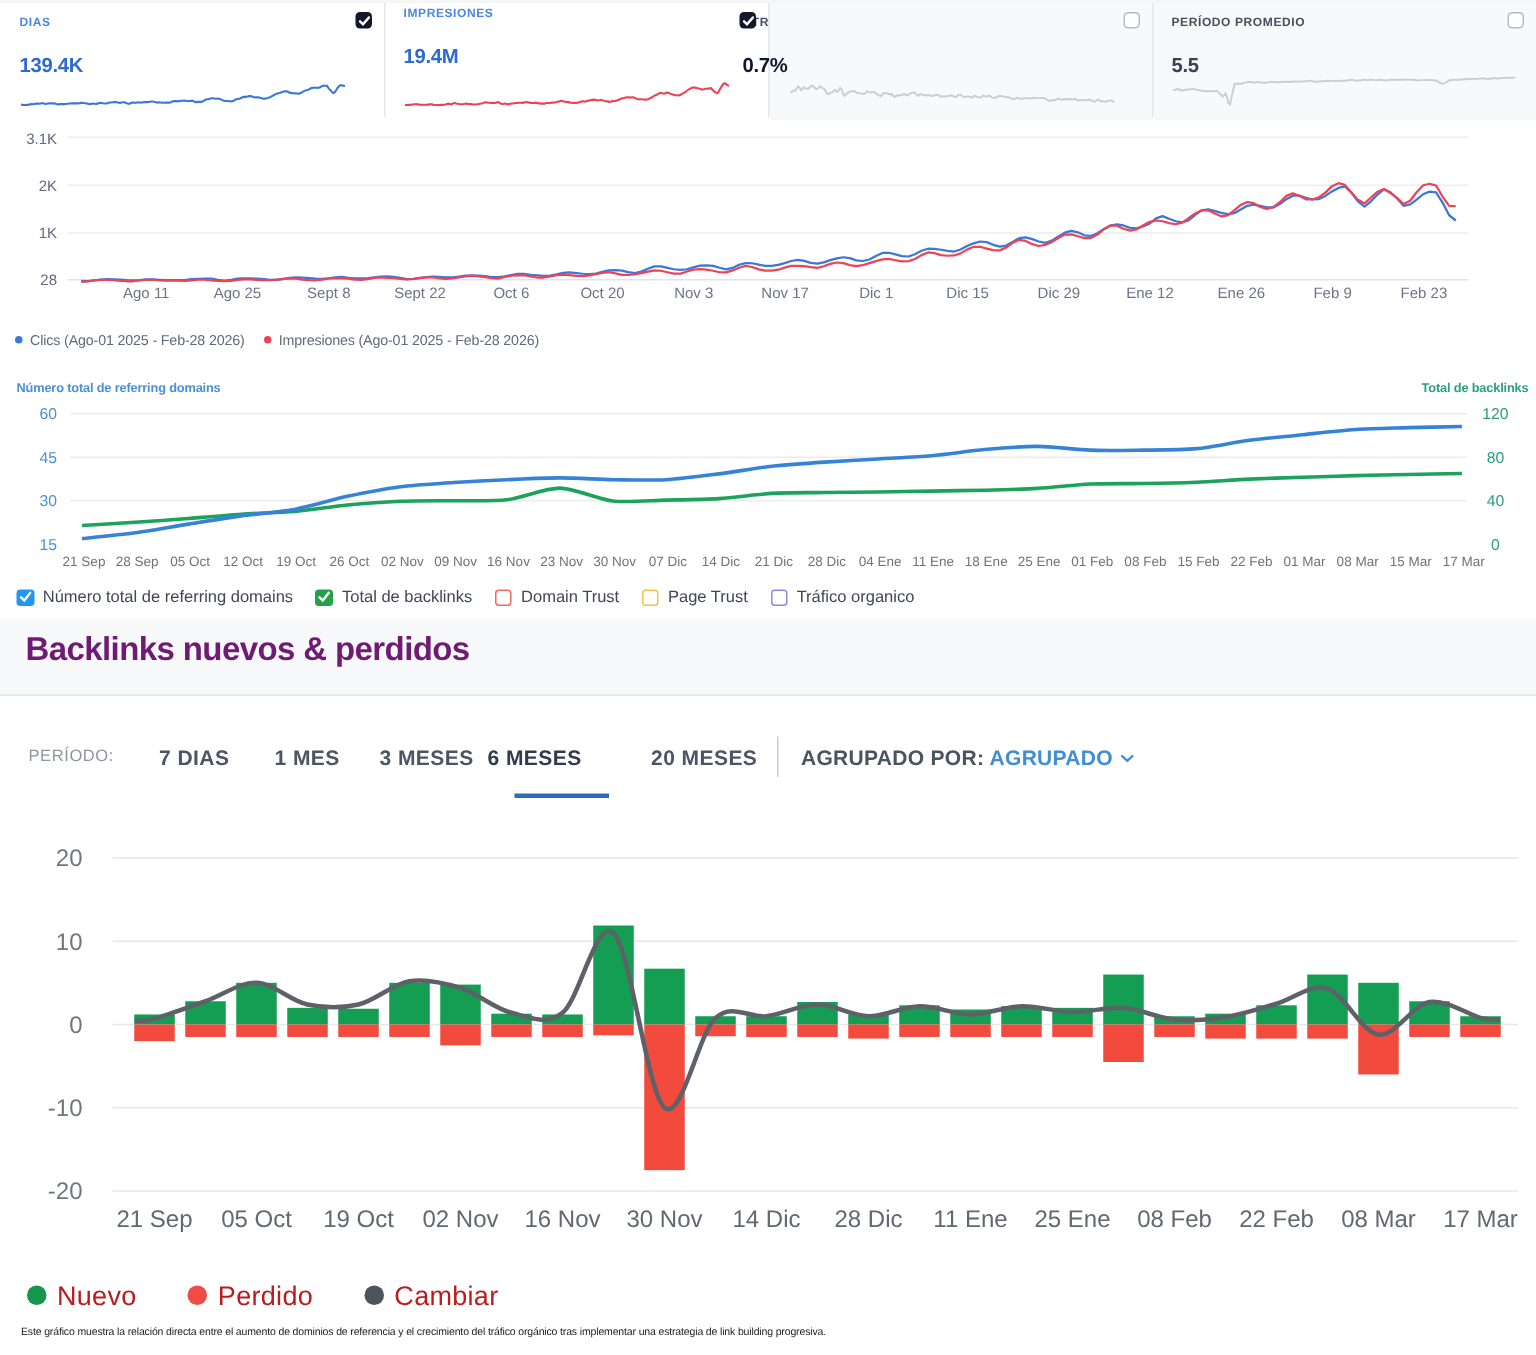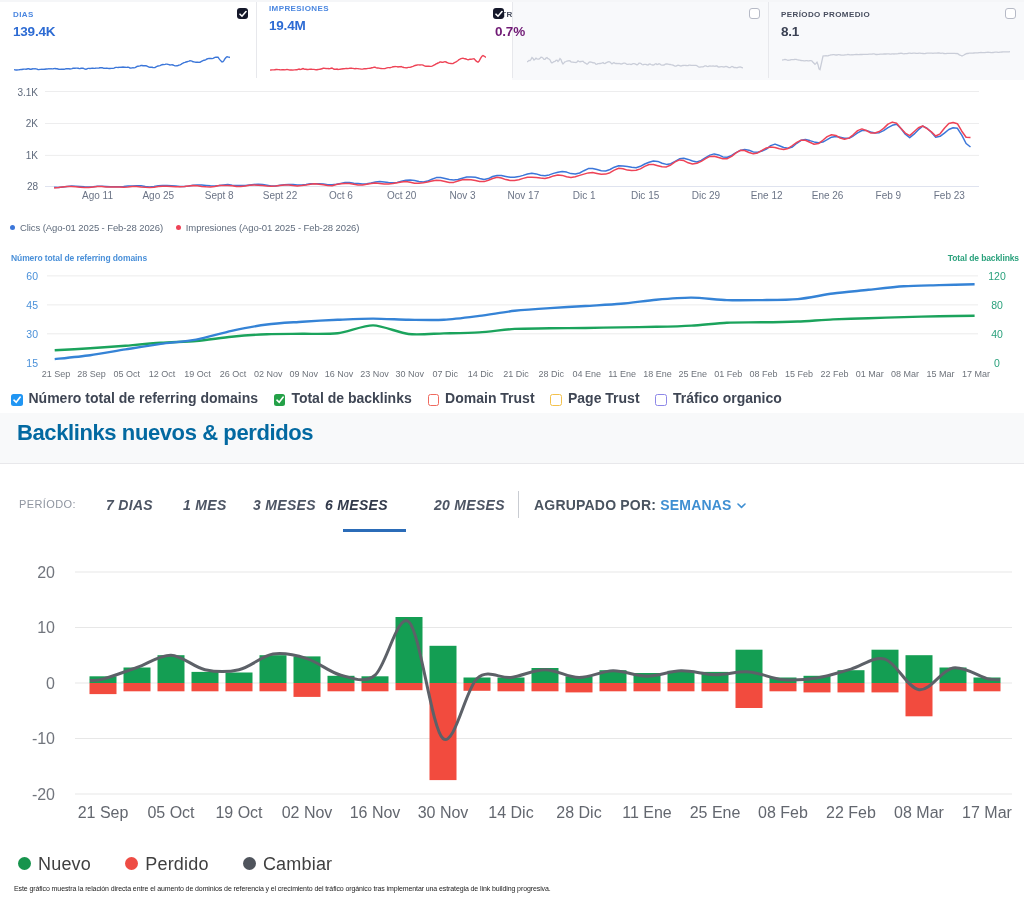--- a/index.html
+++ b/index.html
@@ -1,58 +1,58 @@
 <!DOCTYPE html>
 <html><head><meta charset="utf-8"><style>
 * { margin:0; padding:0; box-sizing:border-box; }
 body { width:1024px; height:903px; position:relative; background:#fff;
   font-family:"Liberation Sans", sans-serif; overflow:hidden; }
 .abs { position:absolute; }
 svg { position:absolute; left:0; display:block; }
 .cardlbl { font-size:8px; font-weight:bold; letter-spacing:.4px; }
-.cardval { font-size:13.5px; font-weight:bold; letter-spacing:-.2px; margin-top:5px; }
+.cardval { font-size:13.5px; font-weight:bold; letter-spacing:-.2px; margin-top:17px; }
 .cb { position:absolute; width:11px; height:11px; top:8px; border-radius:3px; }
 .cb.on { background:#15182a; }
 .cb.off { background:#fff; border:1.6px solid #b6bac6; }
 .cb.on svg { position:absolute; left:1.5px; top:1.5px; }
 .txl { font-size:10px; fill:#6b7486; }
 .tyl { font-size:10px; fill:#5f6a7c; }
 .mxl { font-size:9px; fill:#6e737b; }
 .myl { font-size:10.5px; fill:#4a90d9; }
 .myr { font-size:10.5px; fill:#2aa17c; }
 .bxl { font-size:16px; fill:#63676f; }
 .byl { font-size:16px; fill:#71757d; }
 .dot { display:inline-block; width:5px; height:5px; border-radius:50%; vertical-align:1px; }
-.mleg { font-size:14px; color:#3f4654;font-weight:bold; }
+.mleg { font-size:11px; color:#3f4654; }
 .mcb { width:11.5px; height:11.5px; border-radius:2.5px; display:inline-block; position:relative; top:2.5px; margin-right:6px; }
-.ptab { position:absolute; top:497px; font-size:14px; font-weight:bold; color:#4d5564; letter-spacing:.3px;font-style:italic; }
+.ptab { position:absolute; top:497px; font-size:14px; font-weight:bold; color:#4d5564; letter-spacing:.3px; }
 </style></head><body>
 
 <div class="abs" style="left:0;top:0;width:1024px;height:2px;background:#f5f6f8"></div>
 
 <div class="abs" style="left:512px;top:2px;width:512px;height:78px;background:#f8f9fb"></div>
 <div class="abs" style="left:256px;top:2px;width:1px;height:76px;background:#e7e8ec"></div>
 <div class="abs" style="left:512px;top:2px;width:1px;height:76px;background:#e7e8ec"></div>
 <div class="abs" style="left:768px;top:2px;width:1px;height:76px;background:#e7e8ec"></div>
 
 <div class="abs" style="left:13px;top:10px;color:#4b87e0">
     <div class="cardlbl">DIAS</div>
     <div class="cardval" style="color:#2d6bd3">139.4K</div>
   </div>
 <div class="abs" style="left:269px;top:4px;color:#4b87e0">
     <div class="cardlbl">IMPRESIONES</div>
     <div class="cardval" style="color:#2d6bd3">19.4M</div>
   </div>
 <div class="abs" style="left:495px;top:10px;color:#474d5e">
     <div class="cardlbl">CTR</div>
-    <div class="cardval" style="color:#701a75">0.7%</div>
+    <div class="cardval" style="color:#0f172a">0.7%</div>
   </div>
 <div class="abs" style="left:781px;top:10px;color:#474d5e">
     <div class="cardlbl">PERÍODO PROMEDIO</div>
-    <div class="cardval" style="color:#3a4153">8.1</div>
+    <div class="cardval" style="color:#3a4153">5.5</div>
   </div>
 
 <div class="cb on" style="left:237px">
     <svg width="8" height="8" viewBox="0 0 8 8">
       <path d="M1 4.2 L3 6.2 L7 1.6" stroke="#fff" stroke-width="1.6" fill="none" stroke-linecap="round"></path>
     </svg>
   </div>
 <div class="cb on" style="left:493px">
     <svg width="8" height="8" viewBox="0 0 8 8">
       <path d="M1 4.2 L3 6.2 L7 1.6" stroke="#fff" stroke-width="1.6" fill="none" stroke-linecap="round"></path>
@@ -158,32 +158,32 @@
       </svg></span>Número total de referring domains
 <span class="mcb" style="background:#24a148;margin-left:12px"><svg width="8" height="8" style="left:1.8px;top:1.8px">
         <path d="M1 4.2 L3.2 6.3 L7.2 1.1" stroke="#fff" stroke-width="1.6" fill="none" stroke-linecap="round"></path>
       </svg></span>Total de backlinks
 <span class="mcb" style="border:1.6px solid #ef6a5f;margin-left:12px"></span>Domain Trust
 <span class="mcb" style="border:1.6px solid #f3c14b;margin-left:12px"></span>Page Trust
 <span class="mcb" style="border:1.6px solid #8d87e8;margin-left:12px"></span>Tráfico organico
 </div>
 
 <div class="abs" style="left:0;top:413px;width:1024px;height:51px;background:#f8f9fa;border-bottom:1px solid #e8e8eb">
-<div style="margin:7px 0 16px 17px;font-size:22px;font-weight:bold;letter-spacing:-.4px;color:#0369a1">Backlinks nuevos &amp; perdidos</div>
+<div style="margin:7px 0 16px 17px;font-size:22px;font-weight:bold;letter-spacing:-.4px;color:#701a75">Backlinks nuevos &amp; perdidos</div>
 </div>
 
 <div class="abs" style="left:19px;top:498px;font-size:11px;color:#8f95a0;letter-spacing:.4px">PERÍODO:</div>
 <div class="ptab" style="left:106px">7 DIAS</div>
 <div class="ptab" style="left:183px">1 MES</div>
 <div class="ptab" style="left:253px">3 MESES</div>
 <div class="ptab" style="left:325px;color:#323a4b">6 MESES</div>
 <div class="ptab" style="left:434px">20 MESES</div>
 <div class="abs" style="left:343px;top:529px;width:63px;height:3px;background:#2b6cb8"></div>
 <div class="abs" style="left:518px;top:491px;width:1px;height:27px;background:#c9ccd2"></div>
-<div class="abs" style="left:534px;top:497px;font-size:14px;font-weight:bold;color:#4a5460;letter-spacing:.2px">AGRUPADO POR: <span style="color:#3f8fd2">SEMANAS</span> <svg width="9" height="6" viewBox="0 0 9 6" style="position:relative;display:inline-block;margin-left:1px;top:-1px">
+<div class="abs" style="left:534px;top:497px;font-size:14px;font-weight:bold;color:#4a5460;letter-spacing:.2px">AGRUPADO POR: <span style="color:#3f8fd2">AGRUPADO</span> <svg width="9" height="6" viewBox="0 0 9 6" style="position:relative;display:inline-block;margin-left:1px;top:-1px">
       <path d="M1 1 L4.5 4.3 L8 1" stroke="#3f8fd2" stroke-width="1.6" fill="none" stroke-linecap="round" stroke-linejoin="round"></path>
     </svg></div>
 
 <svg class="abs" style="top:550px" width="1024" height="290" viewBox="0 550 1024 290">
 <line x1="75" y1="572.0" x2="1012" y2="572.0" stroke="#e7e7e7" stroke-width="1"></line>
     <line x1="75" y1="627.5" x2="1012" y2="627.5" stroke="#e7e7e7" stroke-width="1"></line>
     <line x1="75" y1="683.0" x2="1012" y2="683.0" stroke="#e7e7e7" stroke-width="1"></line>
     <line x1="75" y1="738.5" x2="1012" y2="738.5" stroke="#e7e7e7" stroke-width="1"></line>
     <line x1="75" y1="794.0" x2="1012" y2="794.0" stroke="#e7e7e7" stroke-width="1"></line>
 <text x="55" y="577.5" text-anchor="end" class="byl">20</text>
@@ -255,19 +255,19 @@
     <rect x="871.5" y="683.0" width="27" height="9.4" fill="#f24b3e"></rect>
     <rect x="905.5" y="655.2" width="27" height="27.8" fill="#149e53"></rect>
     <rect x="905.5" y="683.0" width="27" height="33.3" fill="#f24b3e"></rect>
     <rect x="939.5" y="667.5" width="27" height="15.5" fill="#149e53"></rect>
     <rect x="939.5" y="683.0" width="27" height="8.3" fill="#f24b3e"></rect>
     <rect x="973.5" y="677.5" width="27" height="5.5" fill="#149e53"></rect>
     <rect x="973.5" y="683.0" width="27" height="8.3" fill="#f24b3e"></rect>
 <path d="M90.0,680.5 C92.2,680.3 95.2,681.3 103.0,679.1 C110.8,676.9 125.7,671.4 137.0,667.5 C148.3,663.5 159.7,654.9 171.0,655.2 C182.3,655.6 193.7,667.3 205.0,669.7 C216.3,672.1 227.7,672.3 239.0,669.7 C250.3,667.1 261.7,656.0 273.0,654.1 C284.3,652.3 295.7,655.1 307.0,658.6 C318.3,662.1 329.7,672.5 341.0,675.2 C352.3,678.0 363.7,684.1 375.0,675.2 C386.3,666.4 397.7,611.4 409.0,622.0 C420.3,632.5 431.7,729.1 443.0,738.5 C454.3,747.9 465.7,688.7 477.0,678.6 C488.3,668.4 499.7,678.9 511.0,677.5 C522.3,676.0 533.7,669.7 545.0,669.7 C556.3,669.7 567.7,677.3 579.0,677.5 C590.3,677.6 601.7,671.0 613.0,670.8 C624.3,670.6 635.7,676.3 647.0,676.3 C658.3,676.3 669.7,671.1 681.0,670.8 C692.3,670.5 703.7,674.5 715.0,674.7 C726.3,674.9 737.7,671.1 749.0,671.9 C760.3,672.7 771.7,678.7 783.0,679.7 C794.3,680.7 805.7,679.8 817.0,678.0 C828.3,676.2 839.7,672.3 851.0,669.1 C862.3,666.0 873.7,655.7 885.0,659.1 C896.3,662.6 907.7,688.2 919.0,689.7 C930.3,691.1 941.7,669.9 953.0,668.0 C964.3,666.2 979.2,676.6 987.0,678.6 C994.8,680.5 997.8,679.5 1000.0,679.7" fill="none" stroke="#5d6168" stroke-width="3" stroke-linejoin="round"></path>
 </svg>
 
-<div class="abs" style="left:18px;top:854px;font-size:18px;color:#404040;letter-spacing:.2px">
+<div class="abs" style="left:18px;top:854px;font-size:18px;color:#b91c1c;letter-spacing:.2px">
 <span style="display:inline-block;width:13px;height:13px;border-radius:50%;background:#17944d;margin-right:7px"></span>Nuevo
 <span style="display:inline-block;width:13px;height:13px;border-radius:50%;background:#ee4c44;margin-left:29px;margin-right:7px"></span>Perdido
 <span style="display:inline-block;width:13px;height:13px;border-radius:50%;background:#4f545c;margin-left:29px;margin-right:7px"></span>Cambiar
 </div>
 
 <div class="abs" style="left:14px;top:885px;font-size:7px;color:#222;letter-spacing:-.1px">Este gráfico muestra la relación directa entre el aumento de dominios de referencia y el crecimiento del tráfico orgánico tras implementar una estrategia de link building progresiva.</div>
 
 </body></html>

